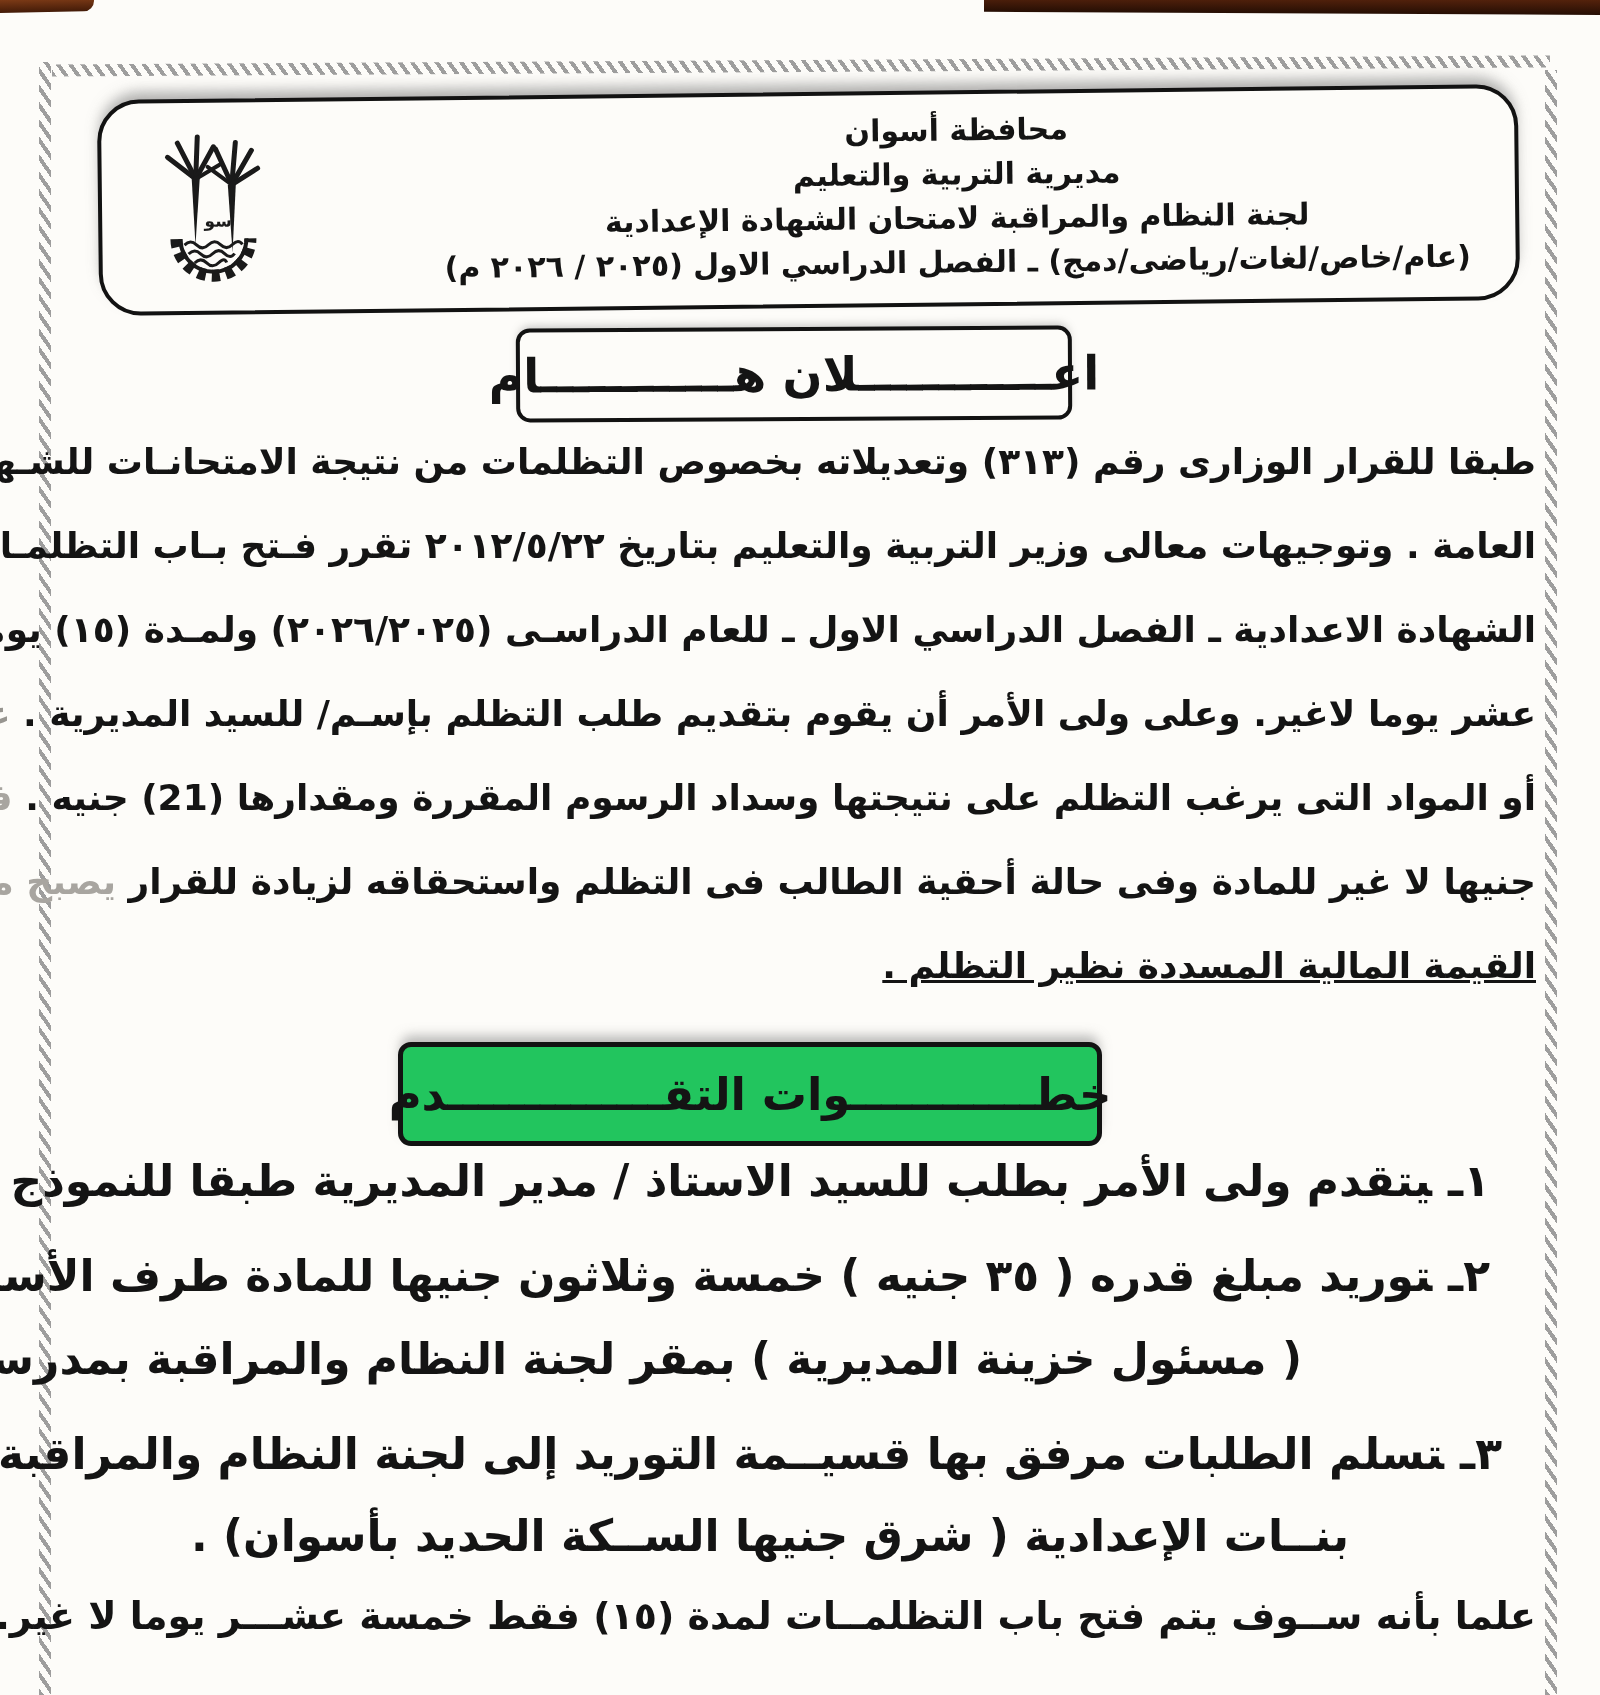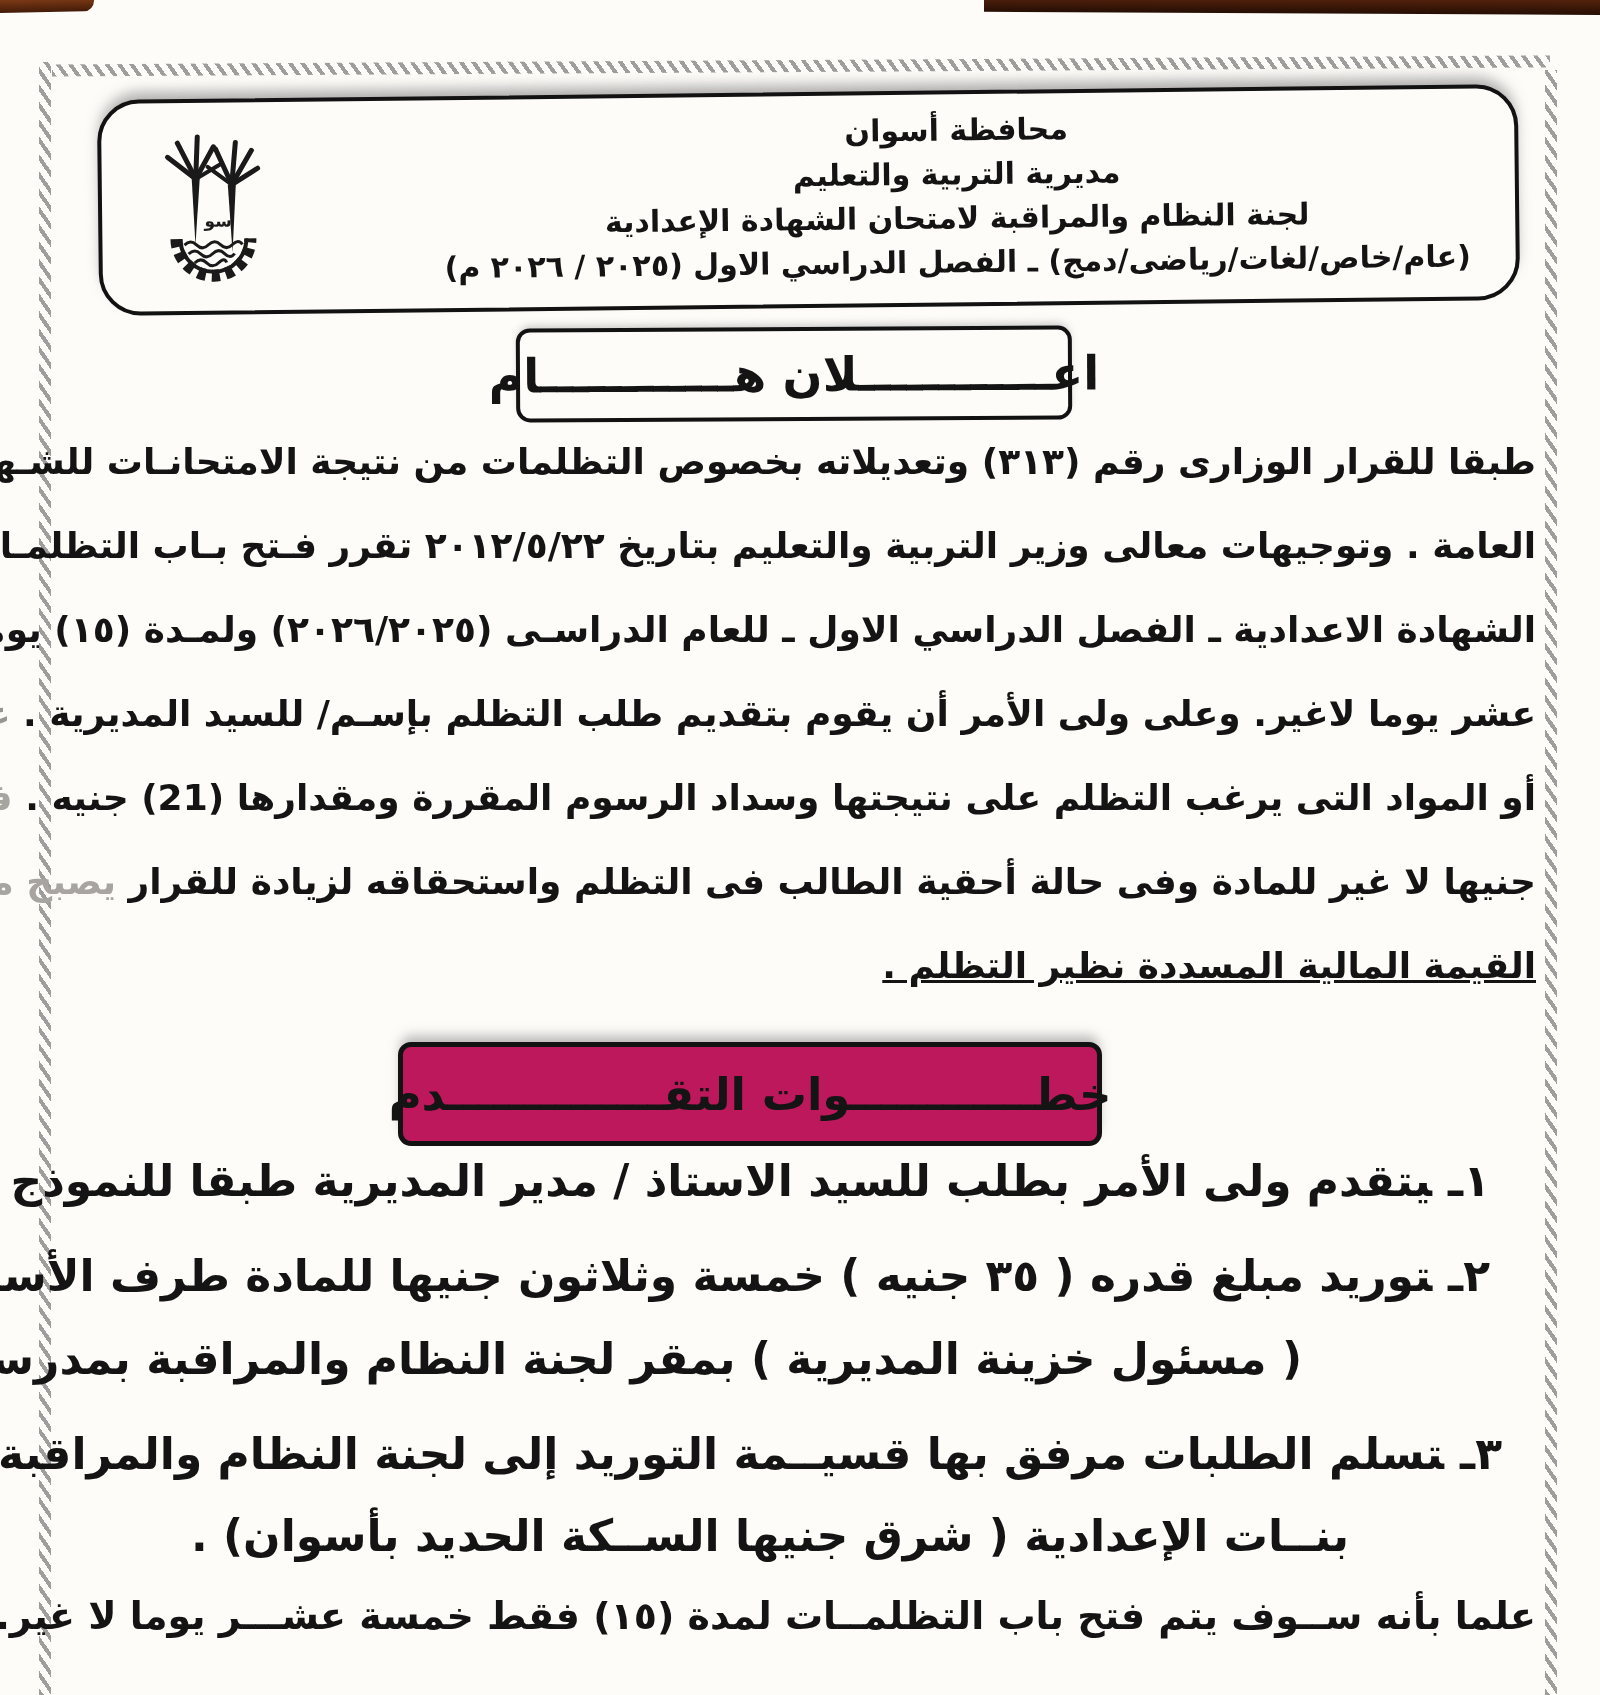--- a/index.html
+++ b/index.html
@@ -58,21 +58,21 @@
     height:84px; line-height:84px; white-space:nowrap;
     text-align:justify; text-align-last:justify; text-justify:inter-word;
   }
   .body-line.last { text-align:right; text-align-last:right;text-decoration:underline; }
   .faded  { color:#979590; }
   .faded2 { color:#a8a5a0; }
 
   
   .steps-box {
     position:absolute; left:398px; top:1042px; width:694px; height:94px;
-    border:5px solid #121212; border-radius:13px; background:#be185d;
+    border:5px solid #121212; border-radius:13px; background:#22c55e;
     display:flex; align-items:center; justify-content:center;
     direction:rtl; font-weight:bold; font-size:45px; white-space:nowrap;
     box-shadow:0 -9px 12px -3px rgba(115,115,115,.5);
   }
 
   
   .step { position:absolute; direction:rtl; font-weight:bold; font-size:44px; white-space:nowrap; }
   .step .step-num { margin-left:16px; }
   .s1  { right:110px; top:1155px; }
   .s2a { right:110px; top:1250px; }

